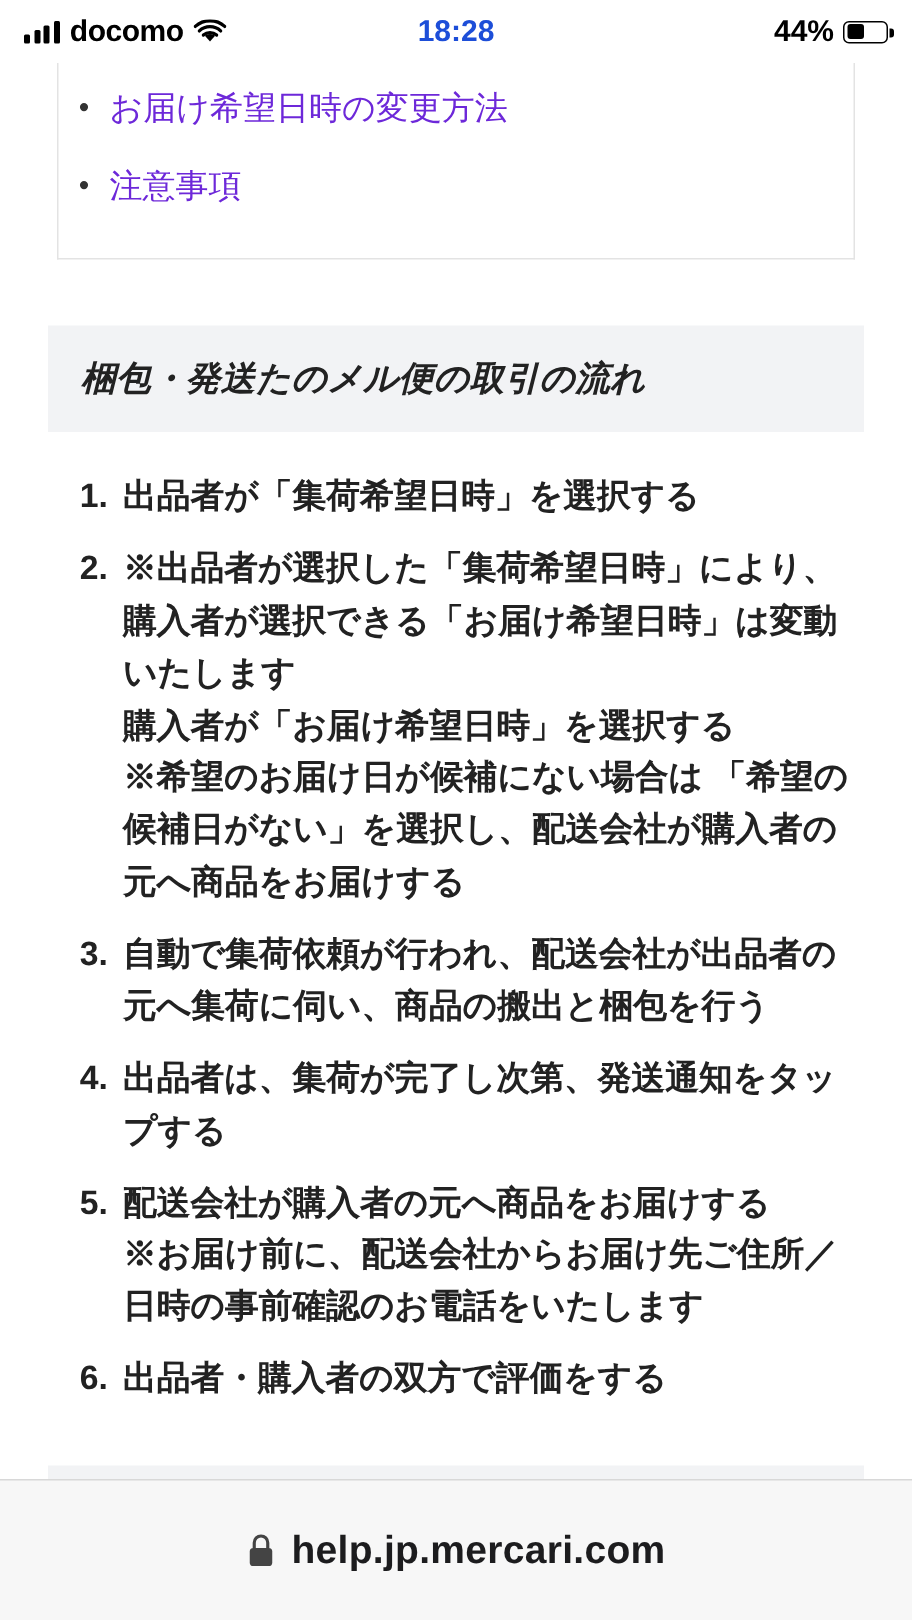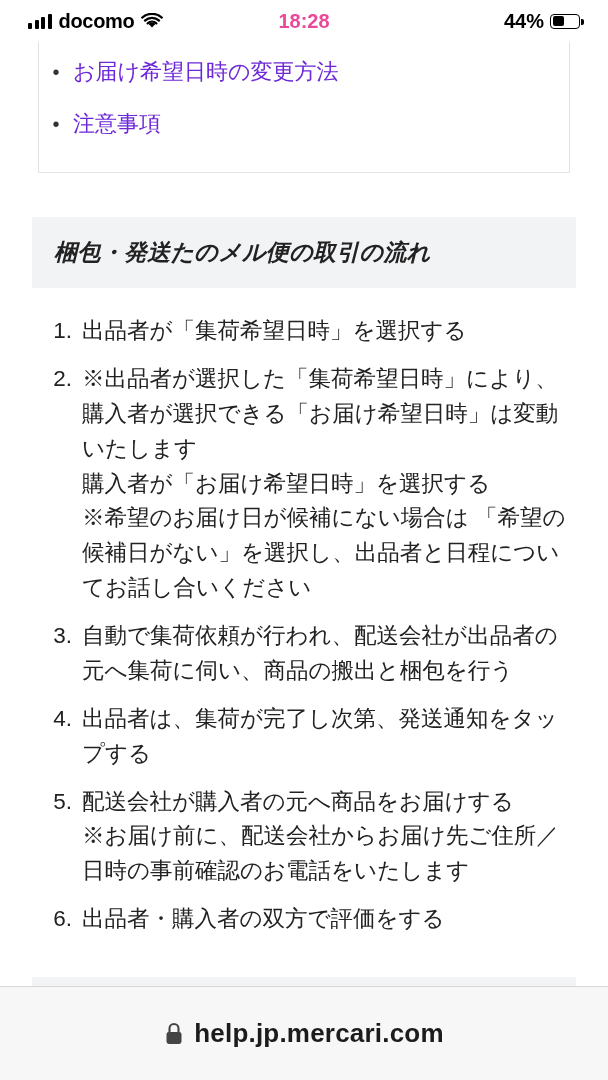--- a/index.html
+++ b/index.html
@@ -10,21 +10,21 @@
     font-family: "Liberation Sans", sans-serif;
     overflow: hidden;
   }
 
   
   .status-bar {
     height: 42px;
     width: 100%;
     display: flex;
     align-items: center;
-    padding: 0 28px;
+    padding: 0 16px;
     background: #ffffff;
     position: relative;
   }
   .status-left {
     display: flex;
     align-items: center;
     gap: 7px;
   }
   .signal-bars {
     display: flex;
@@ -48,21 +48,21 @@
     letter-spacing: -0.3px;
     color: #000;
   }
   .wifi-icon { width: 22px; height: 16px; display:block; }
   .status-center {
     position: absolute;
     left: 0; right: 0;
     text-align: center;
     font-size: 20px;
     font-weight: bold;
-    color: #ec4899;
+    color: #1d4ed8;
     pointer-events: none;
   }
   .status-right {
     margin-left: auto;
     display: flex;
     align-items: center;
     gap: 6px;
   }
   .battery-pct {
     font-size: 20px;
@@ -155,20 +155,21 @@
     font-weight: bold;
     color: #222;
     letter-spacing: 0.3px;
   }
 
   ol.steps {
     margin: 26px 34px 0 34px;
     padding: 0;
     list-style: none;
     counter-reset: step;
+    font-weight: bold;
   }
   ol.steps > li {
     counter-increment: step;
     position: relative;
     padding-left: 48px;
     margin-bottom: 13px;
     font-size: 22.5px;
     line-height: 1.55;
     color: #222;
   }
@@ -262,21 +263,21 @@
       <span class="section-header-text">梱包・発送たのメル便の取引の流れ</span>
     </div>
 
     <ol class="steps">
       <li>
         <span class="note-line">出品者が「集荷希望日時」を選択する</span>
       </li>
       <li>
         <span class="note-line">※出品者が選択した「集荷希望日時」により、購入者が選択できる「お届け希望日時」は変動いたします</span>
         <span class="note-line">購入者が「お届け希望日時」を選択する</span>
-        <span class="note-line">※希望のお届け日が候補にない場合は 「希望の候補日がない」を選択し、出品者と日程についてお話し合いください</span>
+        <span class="note-line">※希望のお届け日が候補にない場合は 「希望の候補日がない」を選択し、配送会社が購入者の元へ商品をお届けする</span>
       </li>
       <li>
         <span class="note-line">自動で集荷依頼が行われ、配送会社が出品者の元へ集荷に伺い、商品の搬出と梱包を行う</span>
       </li>
       <li>
         <span class="note-line">出品者は、集荷が完了し次第、発送通知をタップする</span>
       </li>
       <li>
         <span class="note-line">配送会社が購入者の元へ商品をお届けする</span>
         <span class="note-line">※お届け前に、配送会社からお届け先ご住所／日時の事前確認のお電話をいたします</span>

